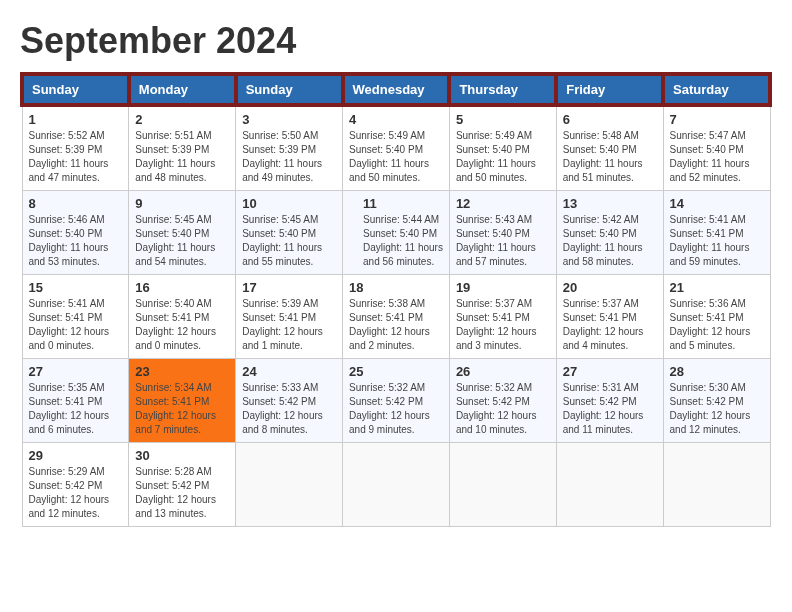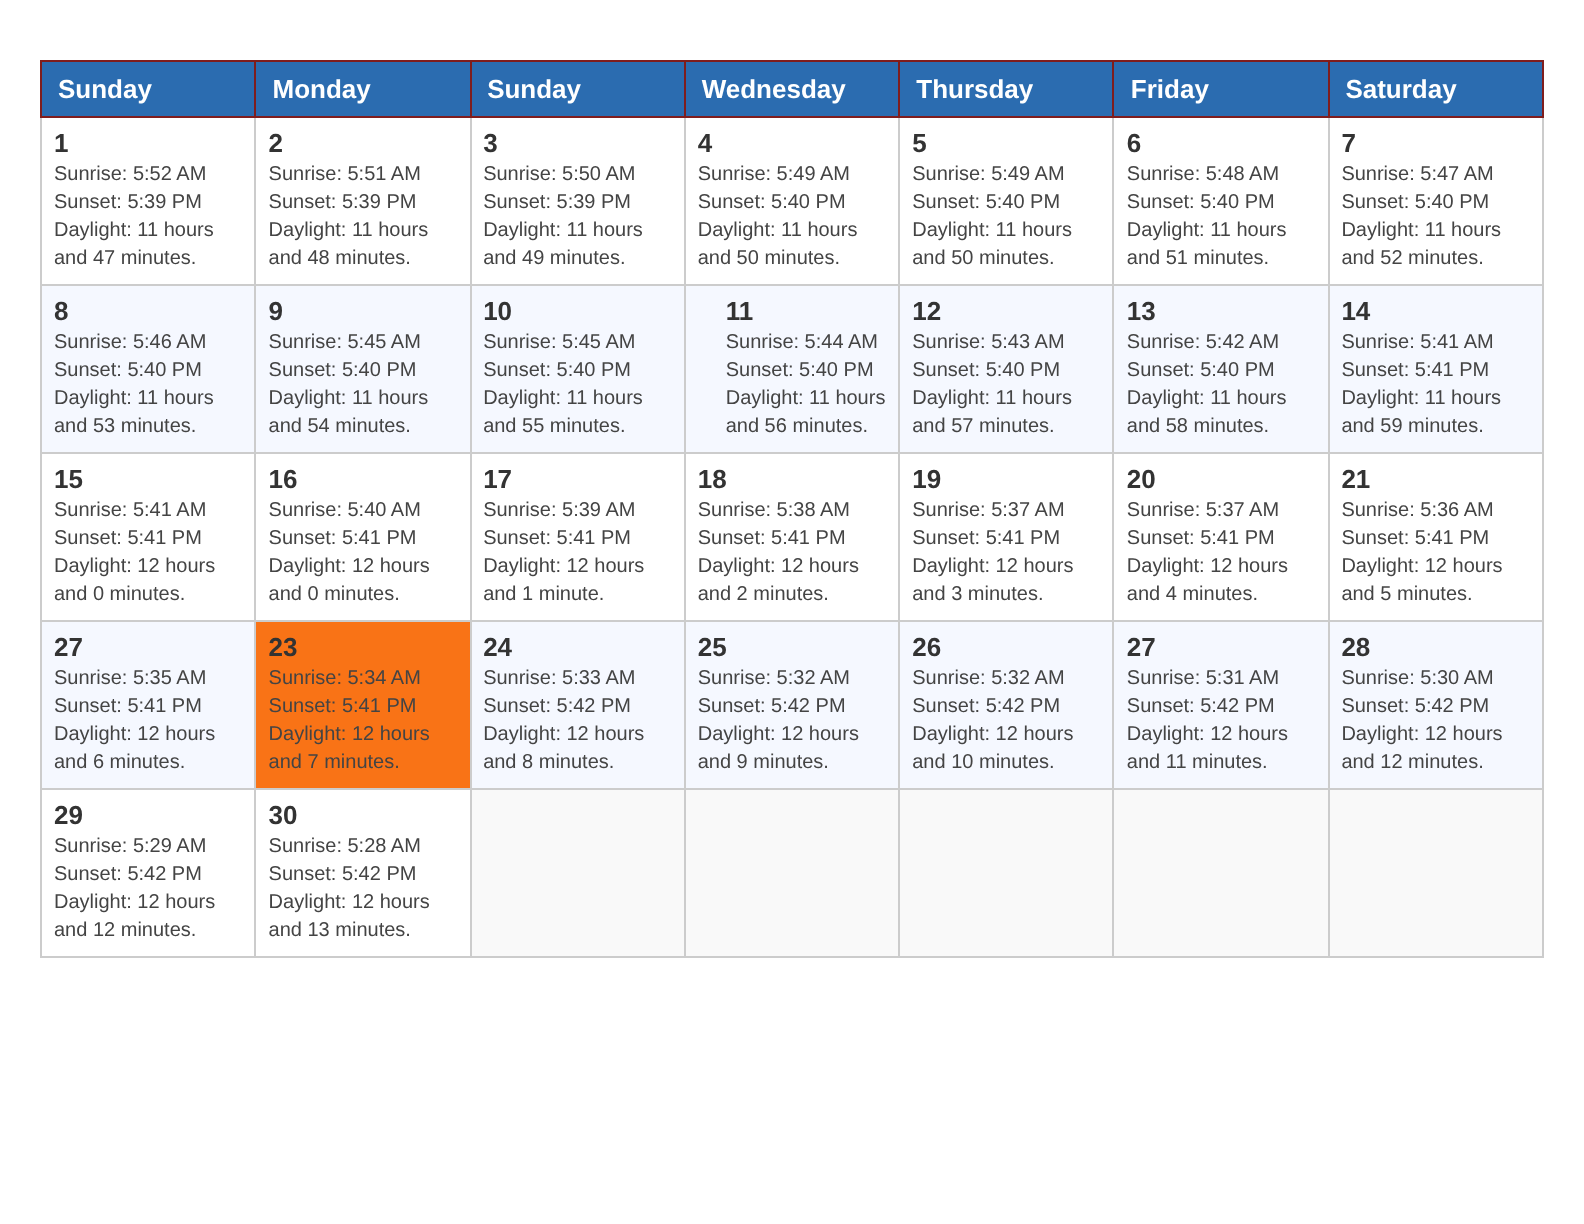--- a/index.html
+++ b/index.html
@@ -42,21 +42,21 @@
       border-collapse: collapse;
       border: 1px solid #ccc;
     }
     .calendar th {
       background: #2b6cb0;
       color: #fff;
       font-size: 13px;
       font-weight: bold;
       padding: 6px 8px;
       text-align: left;
-      border: 1px solid #7f1d1d;
+      border: 4px solid #7f1d1d;
     }
     .calendar td {
       vertical-align: top;
       border: 1px solid #ccc;
       padding: 5px 6px;
       font-size: 10.5px;
       color: #333;
       width: calc(100% / 7);
       min-height: 80px;
       background: #fff;
@@ -80,20 +80,21 @@
     }
     .empty-cell {
       background: #f9f9f9 !important;
     }
   </style>
 </head>
 <body>
 
 <div class="header">
   <div class="title-block">
+    <div class="title-month">September 2024</div>
   </div>
 </div>
 
 <table class="calendar">
   <thead>
     <tr>
     <th>Sunday</th>
         <th>Monday</th>
         <th>Sunday</th>
         <th>Wednesday</th>

